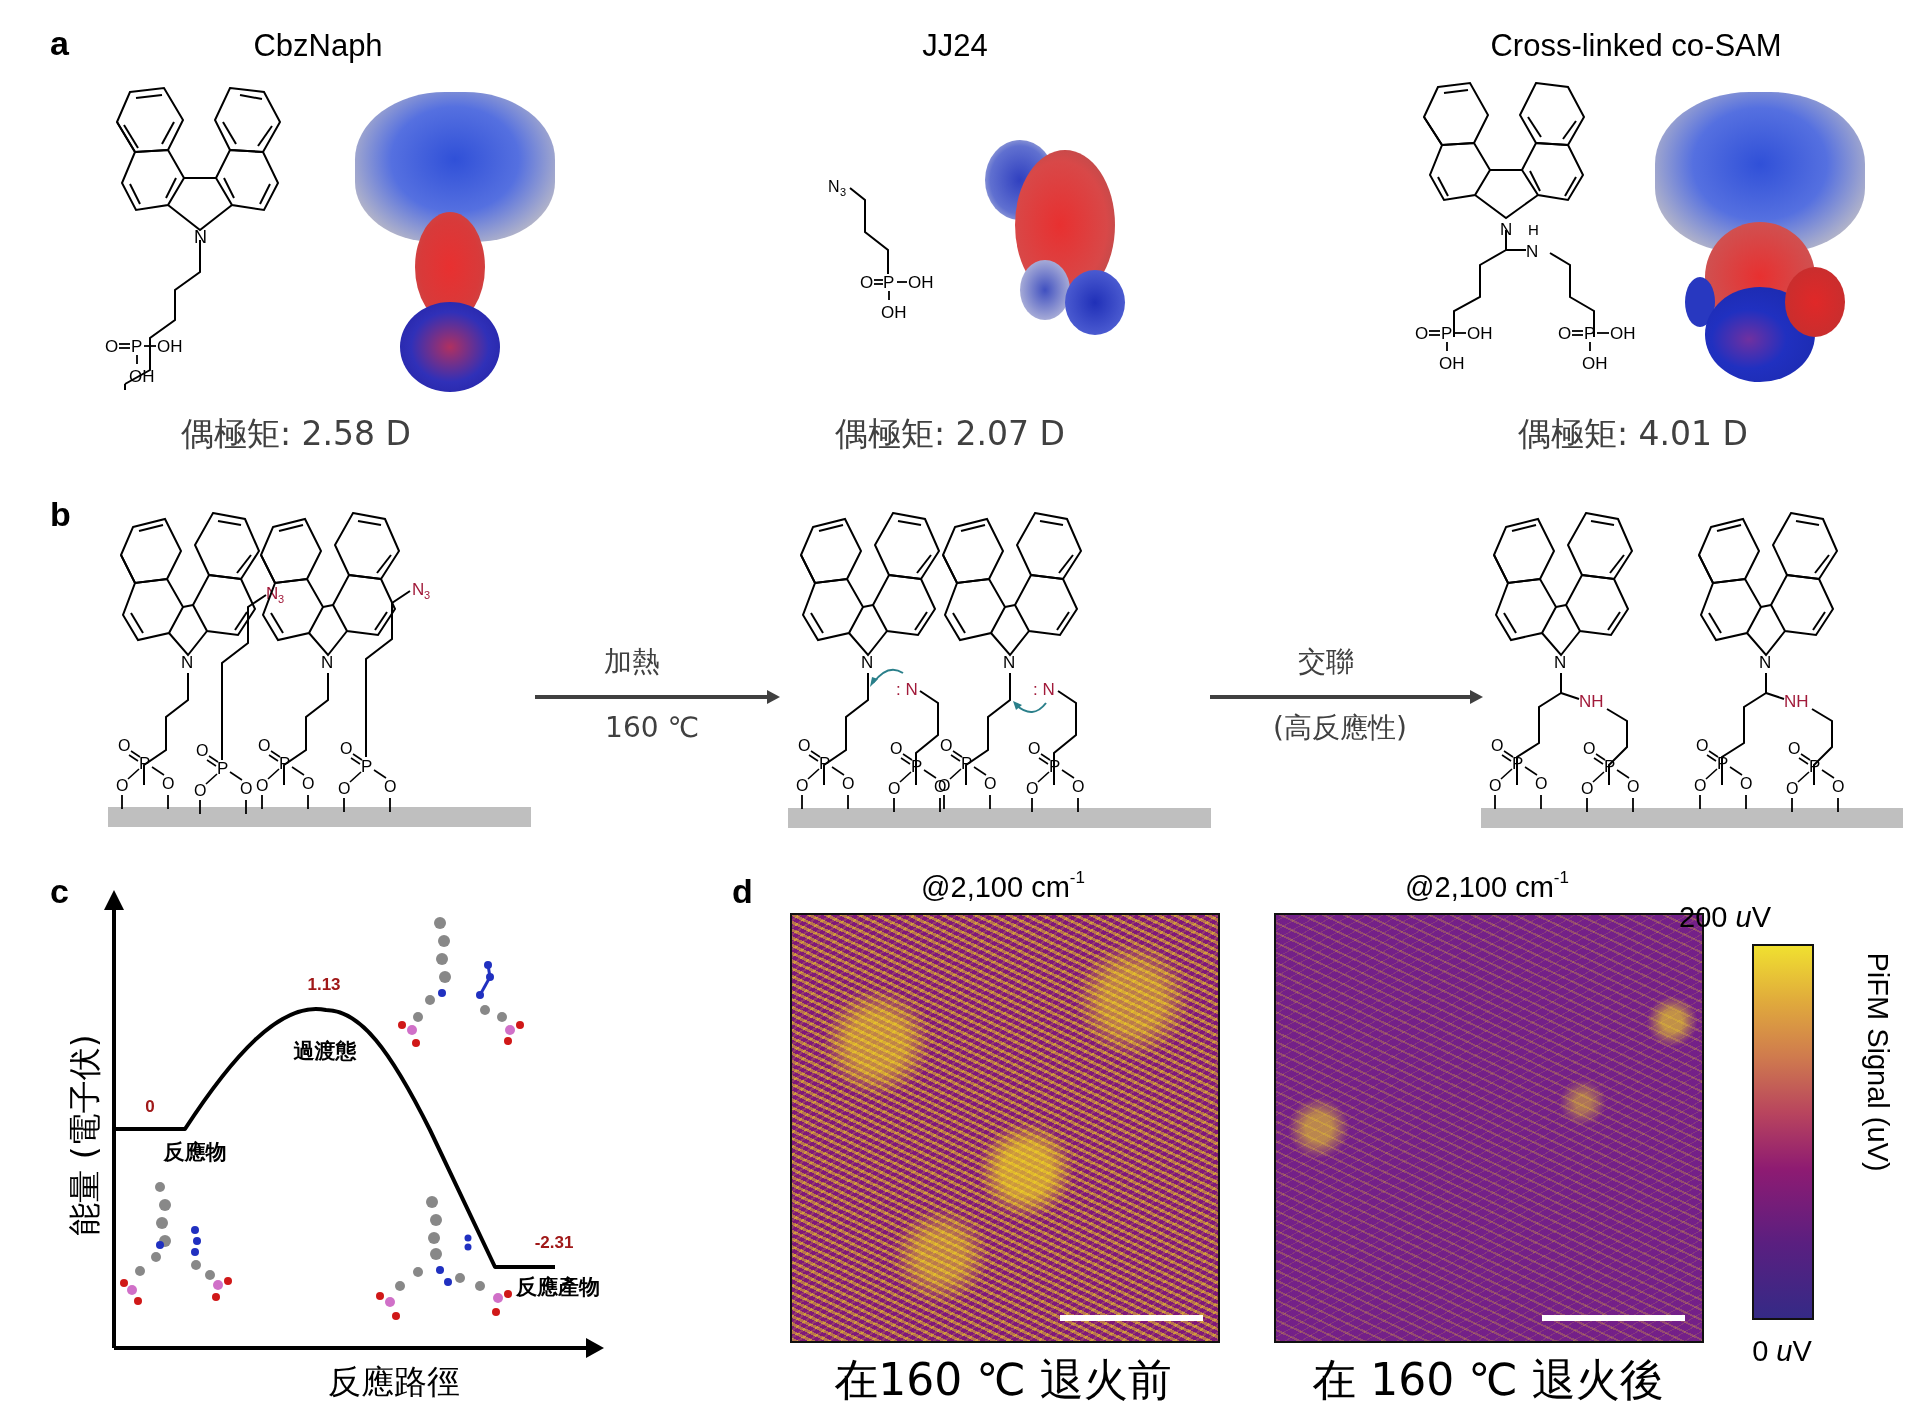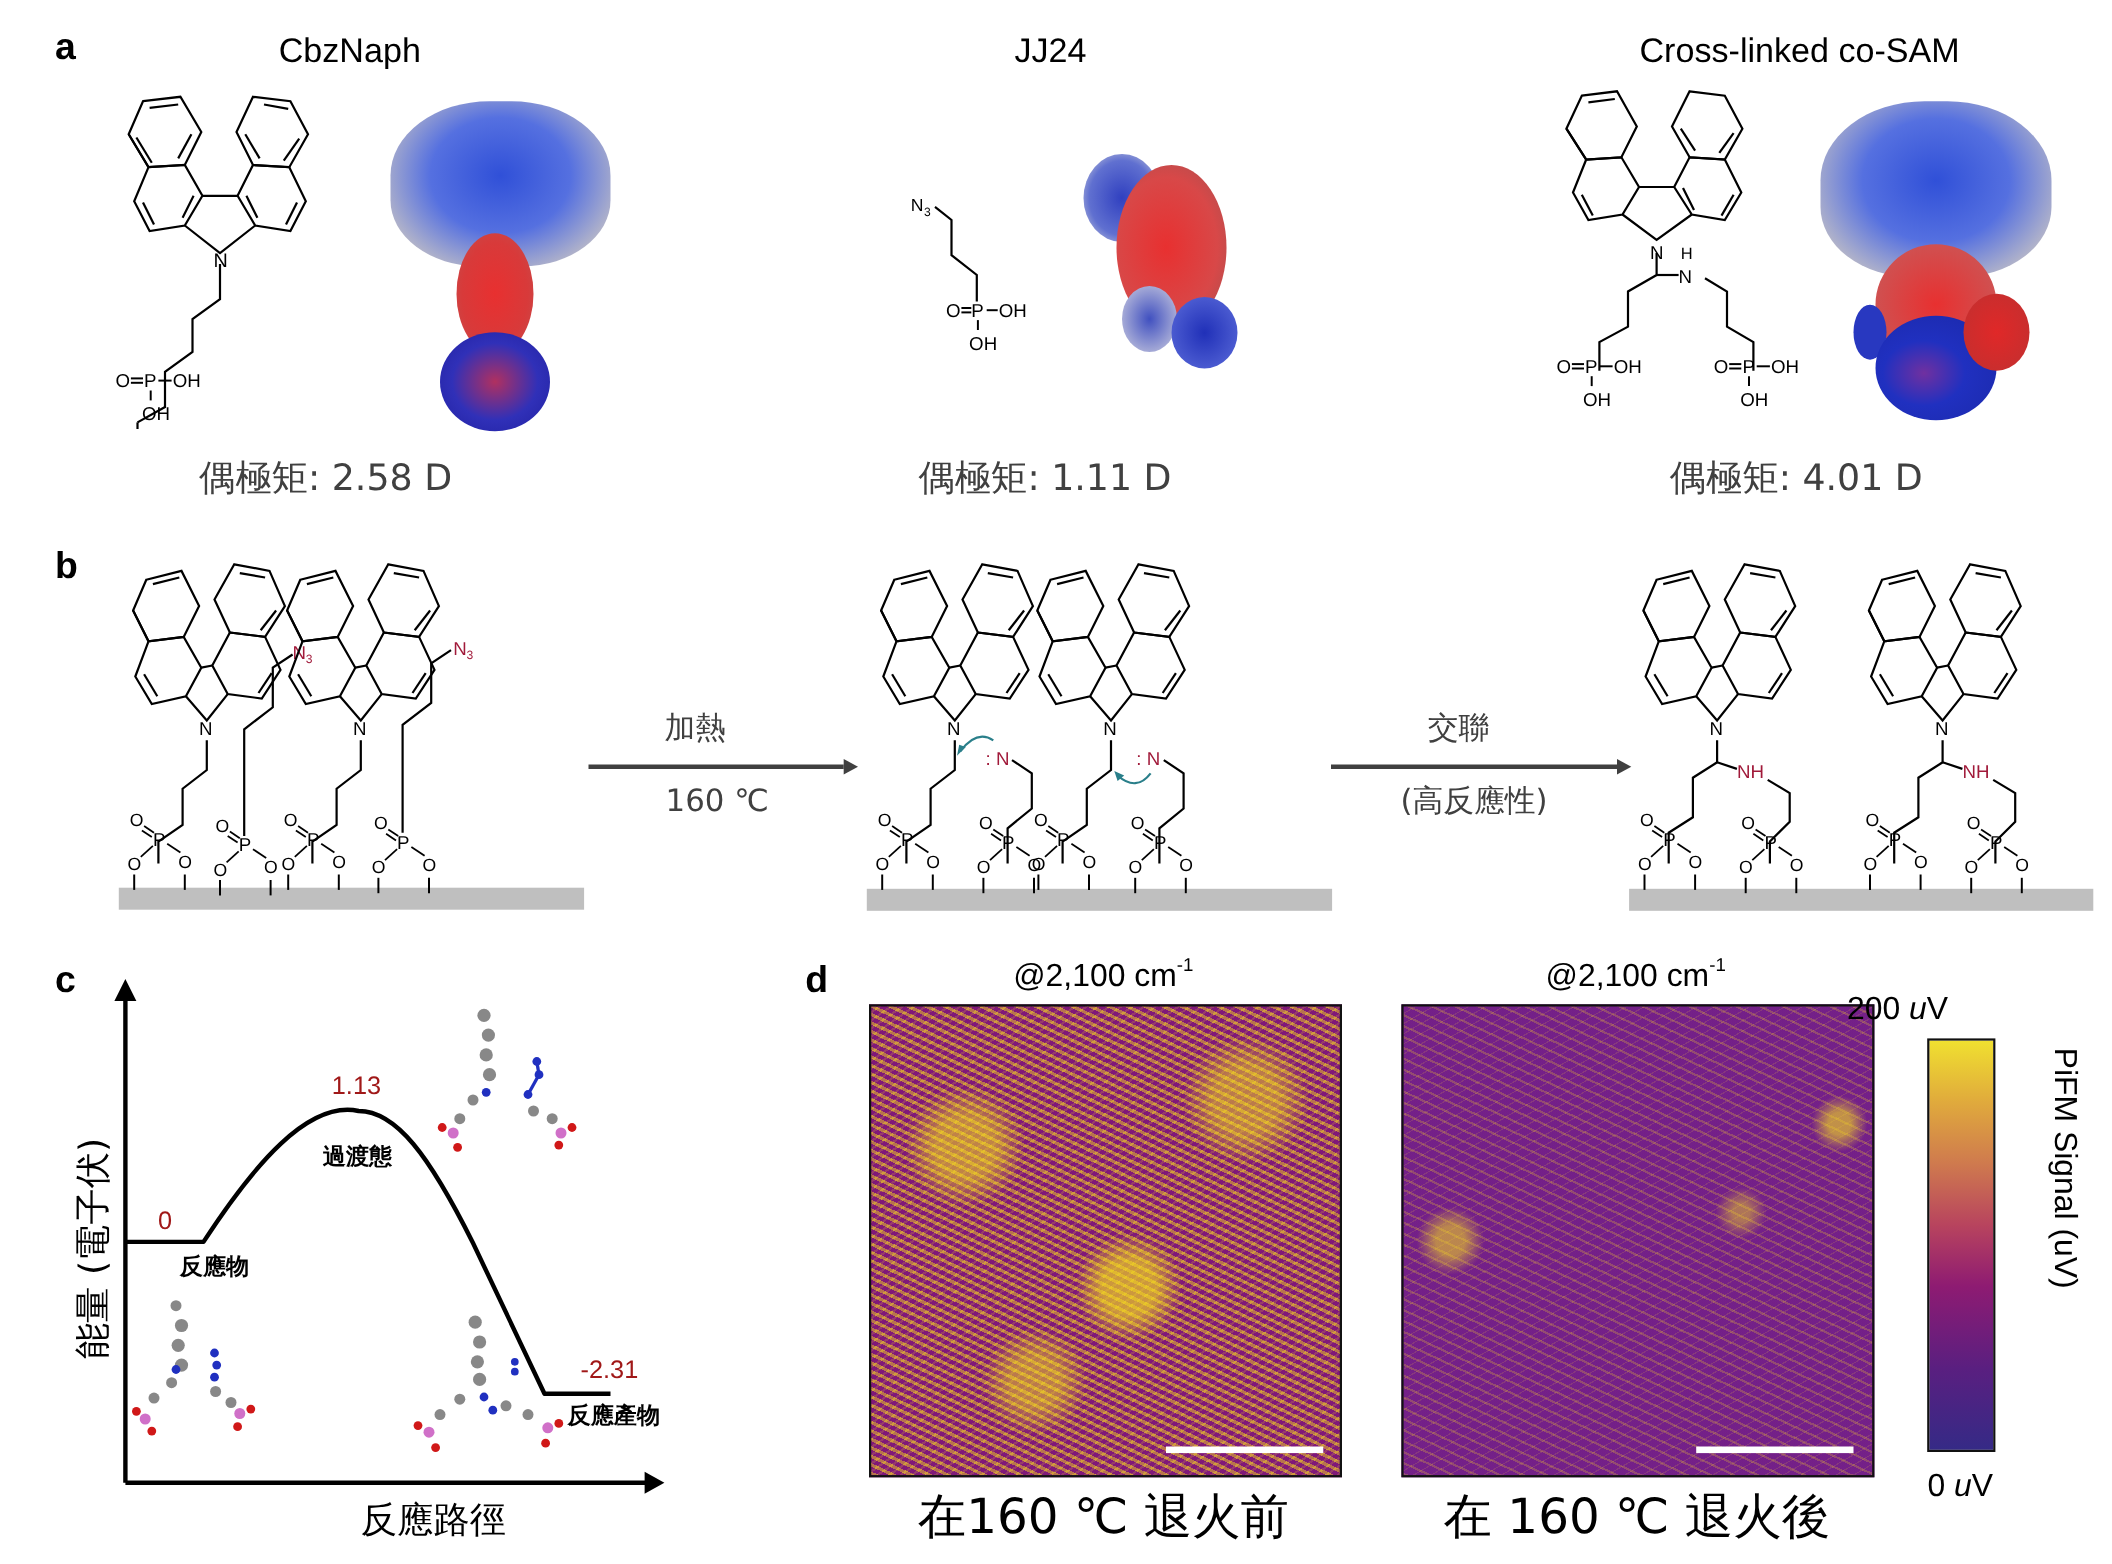--- a/index.html
+++ b/index.html
@@ -8,21 +8,21 @@
   .abs { position:absolute; }
   .panel-label { position:absolute; font-weight:bold; font-size:34px; line-height:1; }
   .title { position:absolute; font-size:31px; line-height:1; transform:translateX(-50%); white-space:nowrap; }
   .dipole { position:absolute; font-size:33px; color:#404040; line-height:1; transform:translateX(-50%); white-space:nowrap;
             font-family:"DejaVu Sans", sans-serif; }
   .rxn-text { position:absolute; font-size:28px; color:#404040; line-height:1; transform:translateX(-50%); white-space:nowrap;
               font-family:"DejaVu Sans", sans-serif; }
   .substrate { position:absolute; height:20px; background:#bfbfbf; }
   svg { position:absolute; overflow:visible; }
   .chem text { font-family:"Liberation Sans", sans-serif; }
-  .energy-val { position:absolute; font-weight:normal; color:#a01818; font-size:23px; line-height:1; transform:translateX(-50%); white-space:nowrap; }
+  .energy-val { position:absolute; font-weight:bold; color:#a01818; font-size:17px; line-height:1; transform:translateX(-50%); white-space:nowrap; }
   .state-label { position:absolute; font-weight:bold; font-size:21px; line-height:1; transform:translateX(-50%); white-space:nowrap;
                  font-family:"DejaVu Sans", sans-serif; }
   .axis-label-x { position:absolute; font-size:33px; line-height:1; transform:translateX(-50%); white-space:nowrap;
                   font-family:"DejaVu Sans", sans-serif; }
   .axis-label-y { position:absolute; font-size:33px; line-height:1; white-space:nowrap; transform-origin:center; transform:translate(-50%,-50%) rotate(-90deg);
                   font-family:"DejaVu Sans", sans-serif; }
   .map-title { position:absolute; font-size:29px; line-height:1; transform:translateX(-50%); white-space:nowrap; }
   .map-title sup { font-size:17px; vertical-align:top; position:relative; top:-4px; }
   .map-caption { position:absolute; font-size:44px; line-height:1; transform:translateX(-50%); white-space:nowrap;
                  font-family:"DejaVu Sans", sans-serif; }
@@ -107,21 +107,21 @@
     <line x1="69" y1="121" x2="69" y2="130" stroke="#000" stroke-width="1.8"></line>
     <text x="61" y="148" font-size="17">OH</text>
   </svg>
 
   <div class="abs" style="left:985px;top:140px;width:140px;height:195px;">
     <div class="esp" style="left:0;top:0;width:70px;height:80px;background:radial-gradient(ellipse,#3040c0 0%,#6070d0 60%,#e0e0e0 100%);"></div>
     <div class="esp" style="left:30px;top:10px;width:100px;height:150px;background:radial-gradient(ellipse at 45% 50%,#e83030 0%,#d84848 60%,#a05050 100%);"></div>
     <div class="esp" style="left:35px;top:120px;width:50px;height:60px;background:radial-gradient(ellipse,#4050c0 0%,#d0d0e0 100%);"></div>
     <div class="esp" style="left:80px;top:130px;width:60px;height:65px;background:radial-gradient(ellipse,#2030b8 0%,#4a5ad0 70%,#d0d0e0 100%);"></div>
   </div>
-  <div class="dipole" style="left:950px;top:417px;">偶極矩: 1.11 D</div>
+  <div class="dipole" style="left:950px;top:417px;">偶極矩: 2.07 D</div>
 
   <svg class="chem" style="left:1408px;top:75px;" width="260" height="300" viewBox="0 0 260 300">
     <g fill="none" stroke="#000" stroke-width="2">
       <polygon points="30,12 62,8 80,40 66,68 34,70 16,42"></polygon>
       <polygon points="16,42 34,70 22,100 36,125 67,120 82,95 66,68 34,70"></polygon>
       <polygon points="128,8 160,12 176,42 160,70 128,68 112,40"></polygon>
       <polygon points="128,68 160,70 175,100 160,125 130,120 114,95"></polygon>
       <polyline points="82,95 114,95"></polyline>
       <polyline points="67,120 98,143 130,120"></polyline>
       <line x1="36" y1="18" x2="60" y2="15"></line>

